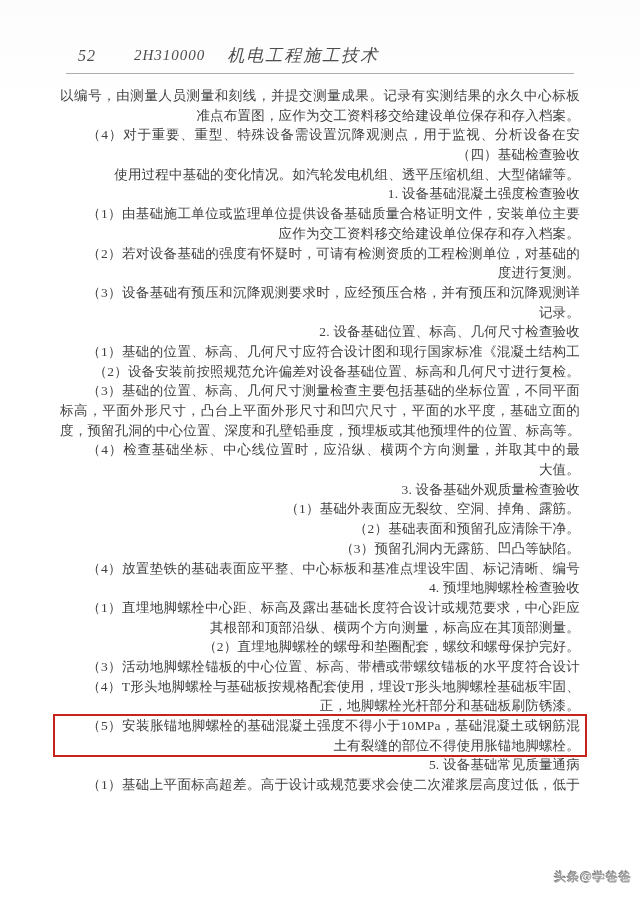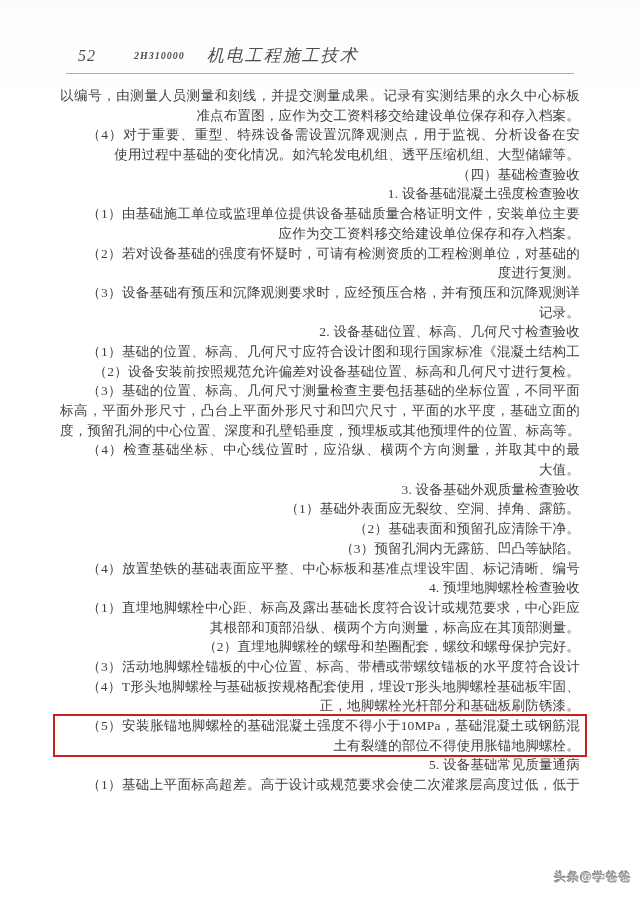--- a/index.html
+++ b/index.html
@@ -14,21 +14,21 @@
     color:#3f3f3f;
   }
   
   .running-header {
     position:absolute; top:44px; left:78px; right:60px;
     display:flex; align-items:center; gap:0;
     font-style:italic; color:#4d4d4d;
     white-space:nowrap;
   }
   .page-num { font-size:16px; letter-spacing:1px; }
-  .course-code { font-size:10px; margin-left:38px; letter-spacing:1px;font-weight:bold; }
+  .course-code { font-size:15px; margin-left:38px; letter-spacing:1px; }
   .course-title { font-size:17px; margin-left:22px; letter-spacing:2px; }
   .header-rule {
     position:absolute; top:73px; left:66px; width:508px; height:0;
     border-top:1.5px solid #a8adb0;
   }
   
   .body-text {
     position:absolute; top:86px; left:60px; width:520px;
   }
   .line {
@@ -70,22 +70,22 @@
     <span class="page-num">52</span>
     <span class="course-code">2H310000</span>
     <span class="course-title">机电工程施工技术</span>
   </div>
   <div class="header-rule"></div>
 
   <div class="body-text">
       <div class="line fill">以编号，由测量人员测量和刻线，并提交测量成果。记录有实测结果的永久中心标板和基</div>
       <div class="line">准点布置图，应作为交工资料移交给建设单位保存和存入档案。</div>
       <div class="line indent fill">（4）对于重要、重型、特殊设备需设置沉降观测点，用于监视、分析设备在安装、</div>
+      <div class="line indent">（四）基础检查验收</div>
       <div class="line">使用过程中基础的变化情况。如汽轮发电机组、透平压缩机组、大型储罐等。</div>
-      <div class="line indent">（四）基础检查验收</div>
       <div class="line indent">1. 设备基础混凝土强度检查验收</div>
       <div class="line indent fill">（1）由基础施工单位或监理单位提供设备基础质量合格证明文件，安装单位主要核</div>
       <div class="line">应作为交工资料移交给建设单位保存和存入档案。</div>
       <div class="line indent fill">（2）若对设备基础的强度有怀疑时，可请有检测资质的工程检测单位，对基础的强</div>
       <div class="line">度进行复测。</div>
       <div class="line indent fill">（3）设备基础有预压和沉降观测要求时，应经预压合格，并有预压和沉降观测详细</div>
       <div class="line">记录。</div>
       <div class="line indent">2. 设备基础位置、标高、几何尺寸检查验收</div>
       <div class="line indent fill">（1）基础的位置、标高、几何尺寸应符合设计图和现行国家标准《混凝土结构工程</div>
       <div class="line indent">（2）设备安装前按照规范允许偏差对设备基础位置、标高和几何尺寸进行复检。</div>

